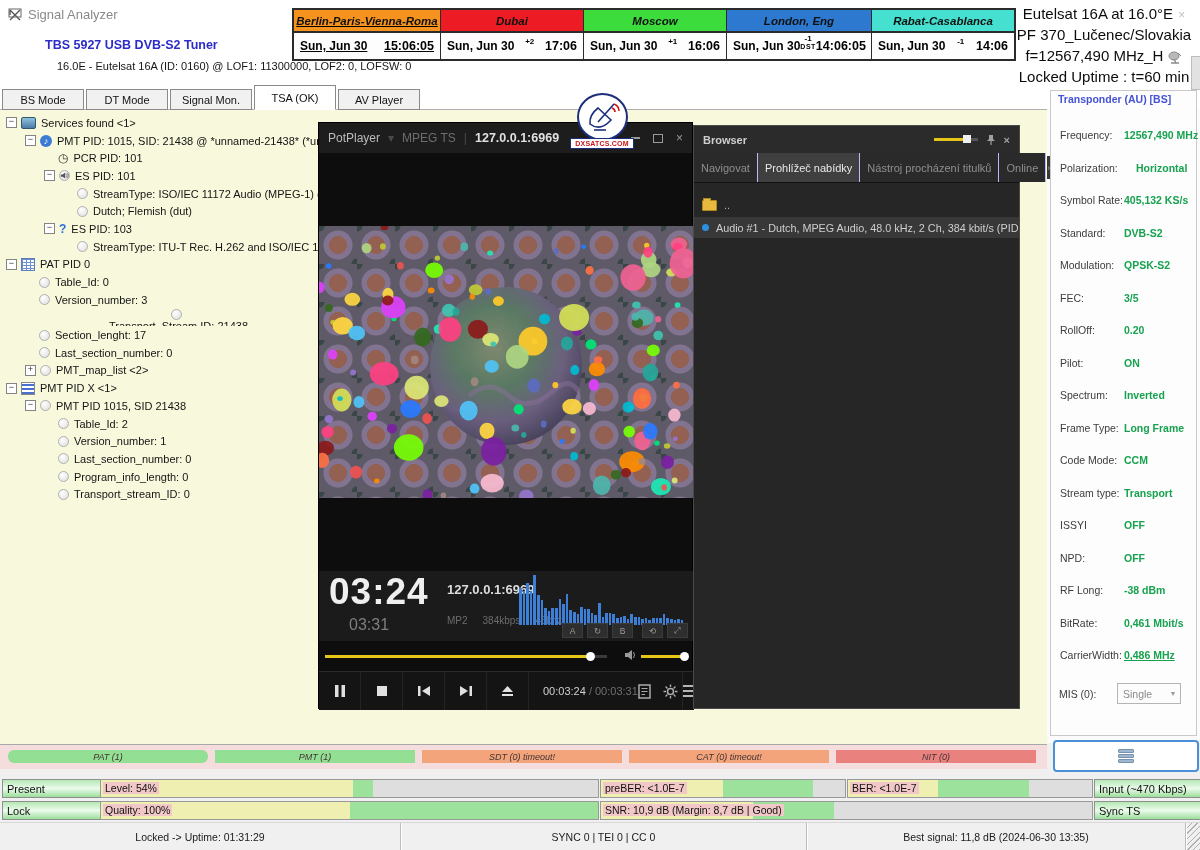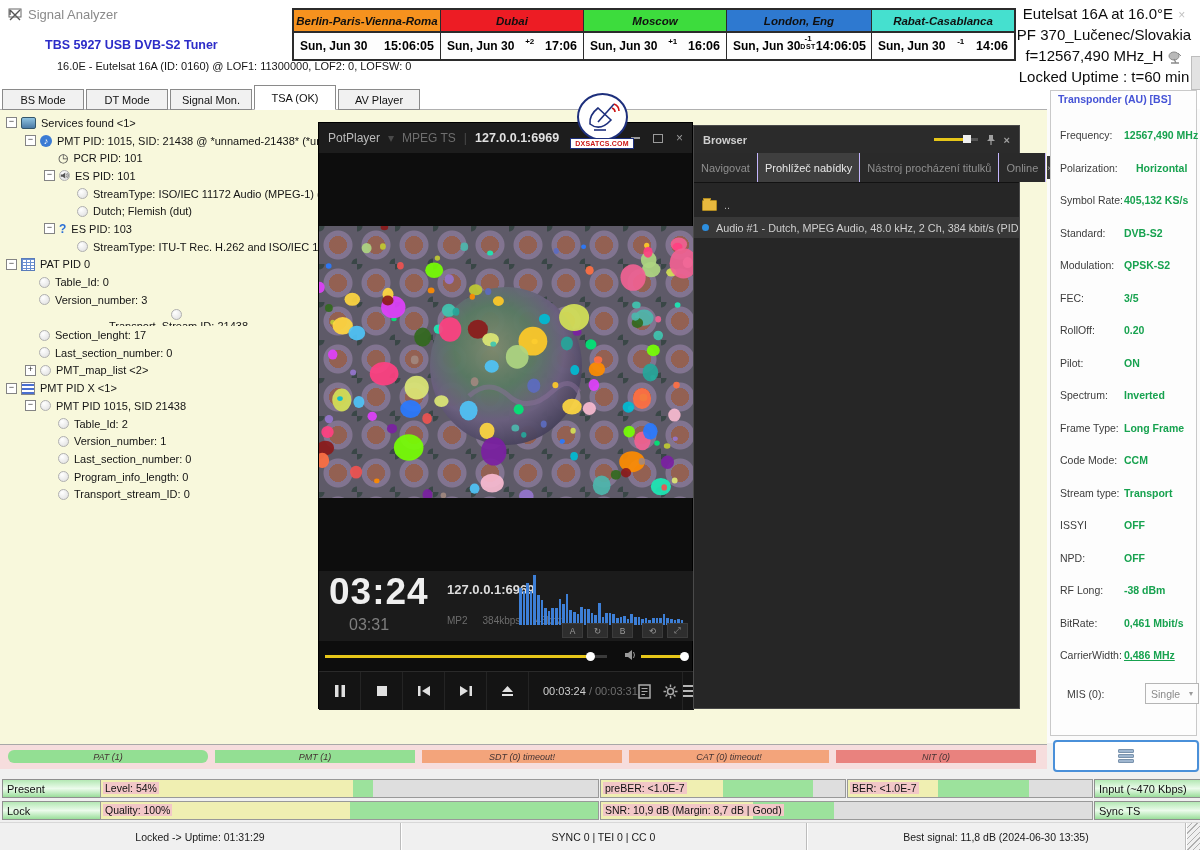--- a/index.html
+++ b/index.html
@@ -130,21 +130,21 @@
   .folder::before{content:"";position:absolute;left:0;top:-3px;width:6px;height:2px;background:#e8b93e;border:1px solid #b08a20;border-bottom:none;}
   .bluedot{width:7px;height:7px;border-radius:50%;background:#2d8fe0;flex:none;}
   
   #tpanel{position:absolute;left:1050px;top:90px;width:147px;height:646px;background:#fdfdfd;
           border:1px solid #c9c9c9;box-sizing:border-box;z-index:3;}
   #tp-head{position:absolute;left:7px;top:2px;color:#4553d6;font-weight:bold;font-size:10.5px;}
   #tp-fields{position:absolute;left:9px;top:28px;right:2px;}
   .tp-row{height:32.5px;display:flex;align-items:center;}
   .tp-lab{width:64px;font-size:10.5px;color:#3c3c3c;flex:none;}
   .tp-val{font-size:10.5px;font-weight:bold;color:#17a24f;white-space:nowrap;}
-  #mis-row{position:absolute;left:16px;top:592px;display:flex;align-items:center;width:132px;gap:20px;}
+  #mis-row{position:absolute;left:8px;top:592px;display:flex;align-items:center;width:132px;}
   #mis-row .tp-lab{width:58px;}
   .sel{width:64px;height:21px;border:1px solid #b5b5b5;background:#fcfcfc;color:#8a8a8a;font-size:10.5px;
        display:flex;align-items:center;justify-content:space-between;padding:0 5px;box-sizing:border-box;}
   #tsbtn{position:absolute;left:1053px;top:740px;width:142px;height:28px;background:#fff;
          border:2px solid #4a90d9;border-radius:4px;display:flex;align-items:center;justify-content:center;z-index:3;}
   .stk{display:flex;flex-direction:column;gap:1px;}
   .stk span{width:16px;height:4px;background:#9fb6cf;border:1px solid #7a93ad;border-radius:1px;display:block;box-sizing:border-box;}
   
   #psistrip{position:absolute;left:0;top:745px;width:1047px;height:24px;background:#f6dddd;}
   .psi-bar{position:absolute;top:5px;height:13px;width:200px;display:flex;align-items:center;
@@ -175,21 +175,21 @@
     <div id="app-title">
       <svg width="14" height="14" viewBox="0 0 14 14">
         <path d="M2 2 L12 12 M12 2 L2 12 M2 2 L2 7" stroke="#555" stroke-width="1.4" fill="none"></path>
         <rect x="1" y="1" width="12" height="8" fill="none" stroke="#666" stroke-width="1"></rect>
       </svg>
       <span>Signal Analyzer</span>
     </div>
     <div id="tuner-name">TBS 5927 USB DVB-S2 Tuner</div>
     <div id="tuner-sub">16.0E - Eutelsat 16A (ID: 0160) @ LOF1: 11300000, LOF2: 0, LOFSW: 0</div>
     <div id="clocks">
-        <div class="clock-col" style="width: 146px;">
+        <div class="clock-col" style="width: 146px; text-decoration: underline;">
           <div class="clock-head" style="background: rgb(246, 146, 30);">Berlin-Paris-Vienna-Roma</div>
           <div class="clock-body">
             <span class="c-date">Sun, Jun 30</span>
             <span class="c-off"></span>
             <span class="c-time">15:06:05</span>
           </div>
         </div>
         <div class="clock-col" style="width: 142px;">
           <div class="clock-head" style="background: rgb(237, 28, 36);">Dubai</div>
           <div class="clock-body">

